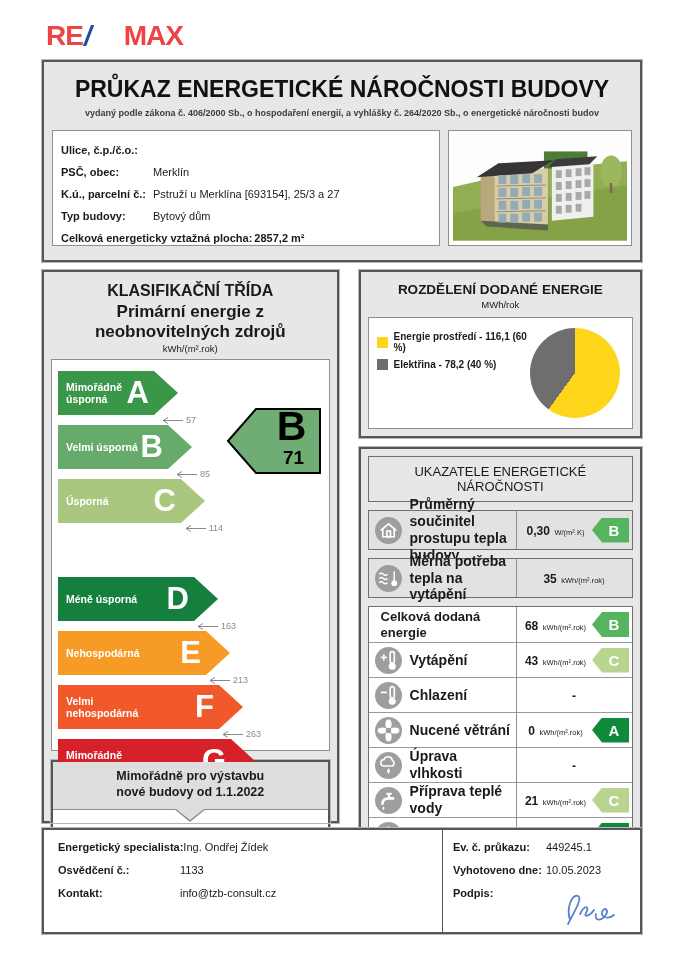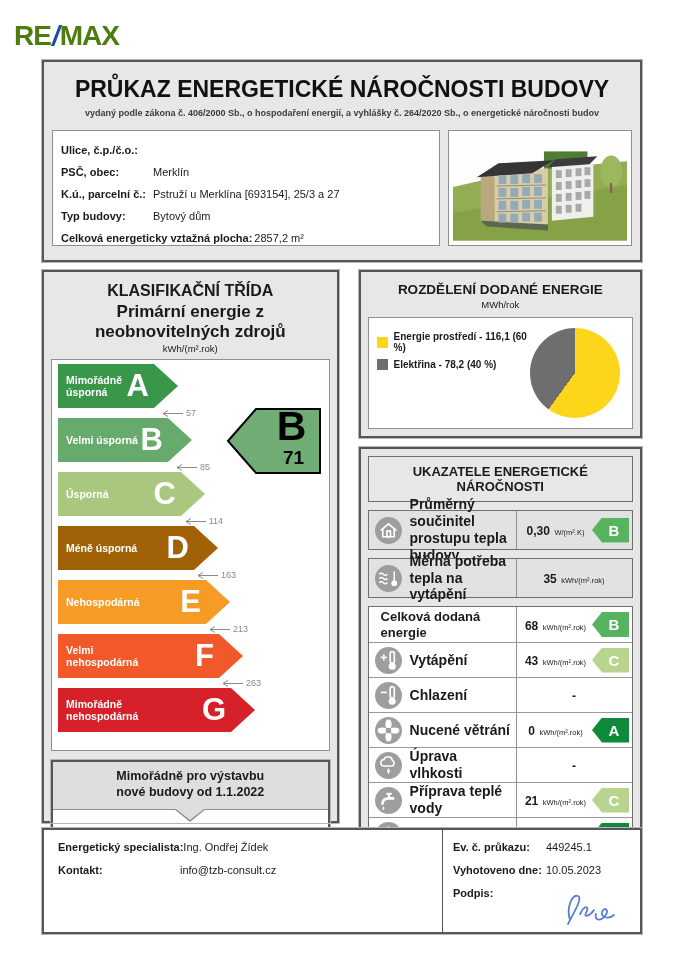--- a/index.html
+++ b/index.html
@@ -1,47 +1,47 @@
 <!DOCTYPE html>
 <html><head>
 <meta charset="utf-8">
 <style>
   * { margin:0; padding:0; box-sizing:border-box; }
   html,body { width:684px; height:967px; background:#fff; font-family:"Liberation Sans", sans-serif; color:#1a1a1a; }
   .page { position:relative; width:684px; height:967px; overflow:hidden; }
 
   
   .logo { position:absolute; left:14px; top:20px; font-size:28px; font-weight:bold; letter-spacing:-1px; }
-  .logo .re,.logo .max { color:#4d7c0f; }
+  .logo .re,.logo .max { color:#ef4444;margin-left:32px; }
   .logo .slash { color:#1c4da1; font-style:italic; font-weight:bold; padding:0 1px; }
 
   
   .panel { border:2px solid #55555a; outline:1px solid #b6b6b6; background:#e7e7e7; }
   .whitebox { background:#fff; border:1px solid #8f8f8f; }
 
   
   .header-panel { position:absolute; left:42px; top:60px; width:600px; height:202px; padding:8px; }
   .main-title { text-align:center; font-size:23px; font-weight:bold; margin-top:6px; color:#111; }
   .main-sub { text-align:center; font-size:9px; font-weight:bold; color:#3c3c3c; margin-top:5px; }
   .info-wrap { display:flex; gap:8px; margin-top:12px; }
   .info-box { flex:1; padding:9px 8px; height:116px; }
   .f-row { display:flex; margin:4px 0 10px 0; font-size:11px; }
   .f-label { font-weight:bold; min-width:92px; }
   .f-row.wide .f-label { min-width:0; margin-right:2px; }
-  .f-row.wide .f-value { font-weight:normal; }
+  .f-row.wide .f-value { font-weight:bold; }
   .photo-box { width:184px; height:116px; padding:4px; }
   .photo-box svg { width:100%; height:100%; }
 
   
   .columns { position:absolute; left:42px; top:270px; width:600px; display:flex; gap:20px; }
   .klas-panel { width:302px; height:553px; padding:8px 7px; }
   .klas-title { text-align:center; font-size:16px; font-weight:bold; margin-top:2px; }
   .klas-sub { text-align:center; font-size:17px; font-weight:bold; margin-top:2px; }
   .klas-unit { text-align:center; font-size:9.5px; margin:1px 0 5px 0; }
-  .arrows-box { position:relative; padding:4px 6px; height:392px; }
+  .arrows-box { position:relative; padding:11px 6px; height:392px; }
   .class-arrow { position:relative; height:44px; color:#fff; display:flex; align-items:center; padding-left:8px;
      clip-path: polygon(0 0, calc(100% - 24px) 0, 100% 50%, calc(100% - 24px) 100%, 0 100%); }
   .arrow-label { font-size:10.5px; font-weight:bold; line-height:1.15; width:80px; }
   .arrow-letter { position:absolute; right:29px; top:50%; transform:translateY(-50%); font-size:31px; font-weight:bold; }
   .marker { font-size:9px; color:#8a8a8a; text-align:right; height:10px; line-height:10px; }
   .marker svg { vertical-align:middle; margin-right:3px; }
   .current-arrow { position:absolute; top:46px; right:7px; width:96px; height:70px; }
   .cur-letter { position:absolute; left:36px; top:-3px; font-size:41px; font-weight:bold; color:#000; width:60px; text-align:center; }
   .cur-value { position:absolute; left:48px; top:41px; font-size:19px; font-weight:bold; color:#000; width:40px; text-align:center; }
   .req-box { margin-top:9px; border:2px solid #55555a; outline:1px solid #b6b6b6; }
@@ -59,21 +59,21 @@
   .pie-title { text-align:center; font-size:13.5px; font-weight:bold; margin-top:2px; }
   .pie-unit { text-align:center; font-size:9.5px; margin:2px 0 7px; }
   .pie-box { display:flex; align-items:flex-start; padding:10px 8px; height:112px; }
   .legend { flex:1; }
   .legend-item { display:flex; align-items:center; gap:6px; margin:3px 0 6px; }
   .swatch { width:11px; height:11px; flex:none; }
   .legend-label { font-size:10px; font-weight:bold; }
   .pie { width:90px; height:90px; border-radius:50%; flex:none; margin-right:4px; }
 
   .ind-panel { flex:1; padding:7px; display:flex; flex-direction:column; gap:8px; }
-  .ind-header { border:1px solid #6f6f6f; text-align:center; font-weight:bold; font-size:13px; padding:7px 2px; }
+  .ind-header { border:1px solid #6f6f6f; text-align:center; font-weight:normal; font-size:13px; padding:7px 2px; }
   .ind-row { display:flex; align-items:stretch; }
   .ind-row-box { border:1px solid #6f6f6f; background:#e2e2e2; height:40px; }
   .ind-left { flex:1; display:flex; align-items:center; gap:8px; padding:2px 4px 2px 6px; }
   .ind-icon { width:27px; height:27px; flex:none; }
   .ind-label { font-size:14px; font-weight:bold; line-height:1.2; }
   .ind-right { width:116px; border-left:1px solid #8f8f8f; display:flex; align-items:center; padding:0 3px 0 2px; }
   .vwrap { flex:1; text-align:center; white-space:nowrap; }
   .val { font-size:12px; font-weight:bold; }
   .unit { font-size:7.5px; }
   .badge { width:37px; height:25px; flex:none; color:#fff; font-size:15px; font-weight:bold;
@@ -219,21 +219,21 @@
 
         <div class="class-arrow" style="width: 147px; background-color: rgb(169, 199, 127);">
           <span class="arrow-label">Úsporná</span>
           <span class="arrow-letter">C</span>
         </div>
         <div class="marker" style="width:165px;"><svg width="22" height="7">
               <line x1="2" y1="3.5" x2="22" y2="3.5" stroke="#8a8a8a"></line>
               <polyline points="7,0.5 2,3.5 7,6.5" fill="none" stroke="#8a8a8a"></polyline>
             </svg><span>114</span></div>
 
-        <div class="class-arrow" style="width: 160px; background-color: #a16207;">
+        <div class="class-arrow" style="width: 160px; background-color: #15803d; margin-top: 44px;">
           <span class="arrow-label" style="width:110px;">Méně úsporná</span>
           <span class="arrow-letter">D</span>
         </div>
         <div class="marker" style="width:178px;"><svg width="22" height="7">
               <line x1="2" y1="3.5" x2="22" y2="3.5" stroke="#8a8a8a"></line>
               <polyline points="7,0.5 2,3.5 7,6.5" fill="none" stroke="#8a8a8a"></polyline>
             </svg><span>163</span></div>
 
         <div class="class-arrow" style="width: 172px; background-color: rgb(247, 155, 39);">
           <span class="arrow-label" style="width:110px;">Nehospodárná</span>
@@ -464,20 +464,24 @@
     </div>
   </div>
 
   <div class="footer-panel">
     <div class="foot-left">
       <div class="foot-row">
         <span class="foot-label">Energetický specialista:</span>
         <span class="foot-value">Ing. Ondřej Žídek</span>
       </div>
       <div class="foot-row">
+        <span class="foot-label">Osvědčení č.:</span>
+        <span class="foot-value">1133</span>
+      </div>
+      <div class="foot-row">
         <span class="foot-label">Kontakt:</span>
         <span class="foot-value">info@tzb-consult.cz</span>
       </div>
     </div>
     <div class="foot-right">
       <div class="foot-row">
         <span class="foot-label">Ev. č. průkazu:</span>
         <span class="foot-value">449245.1</span>
       </div>
       <div class="foot-row">

